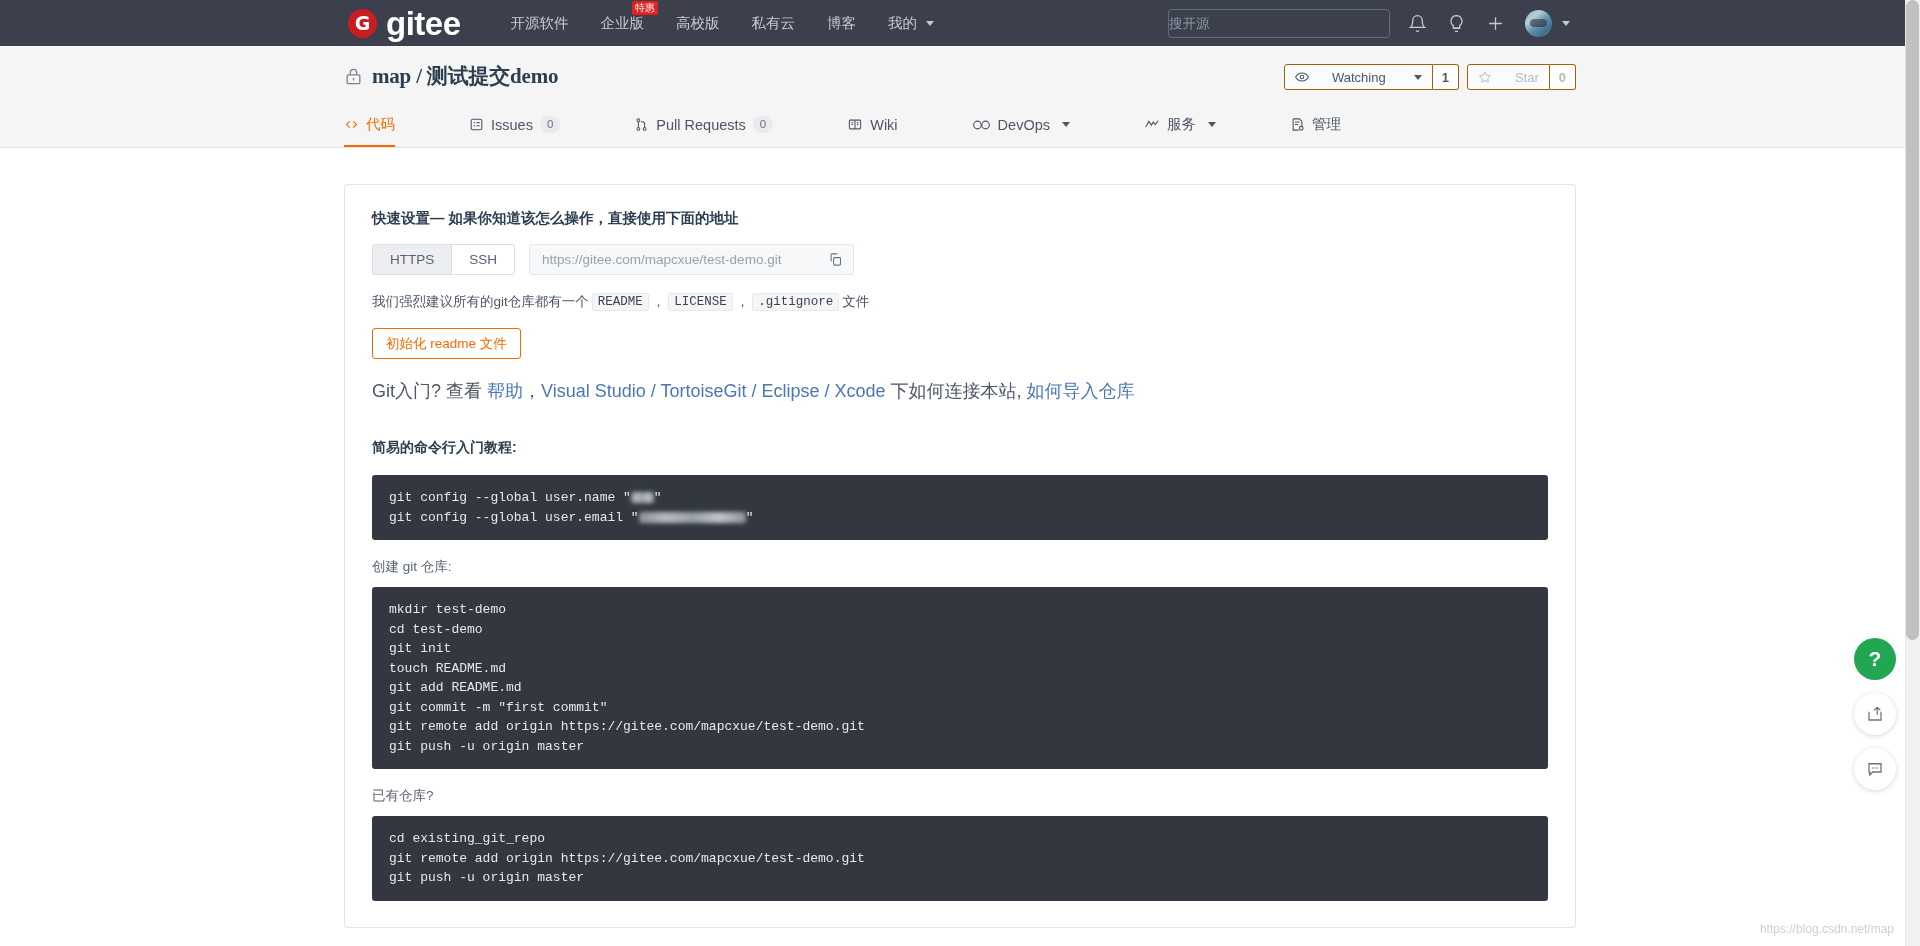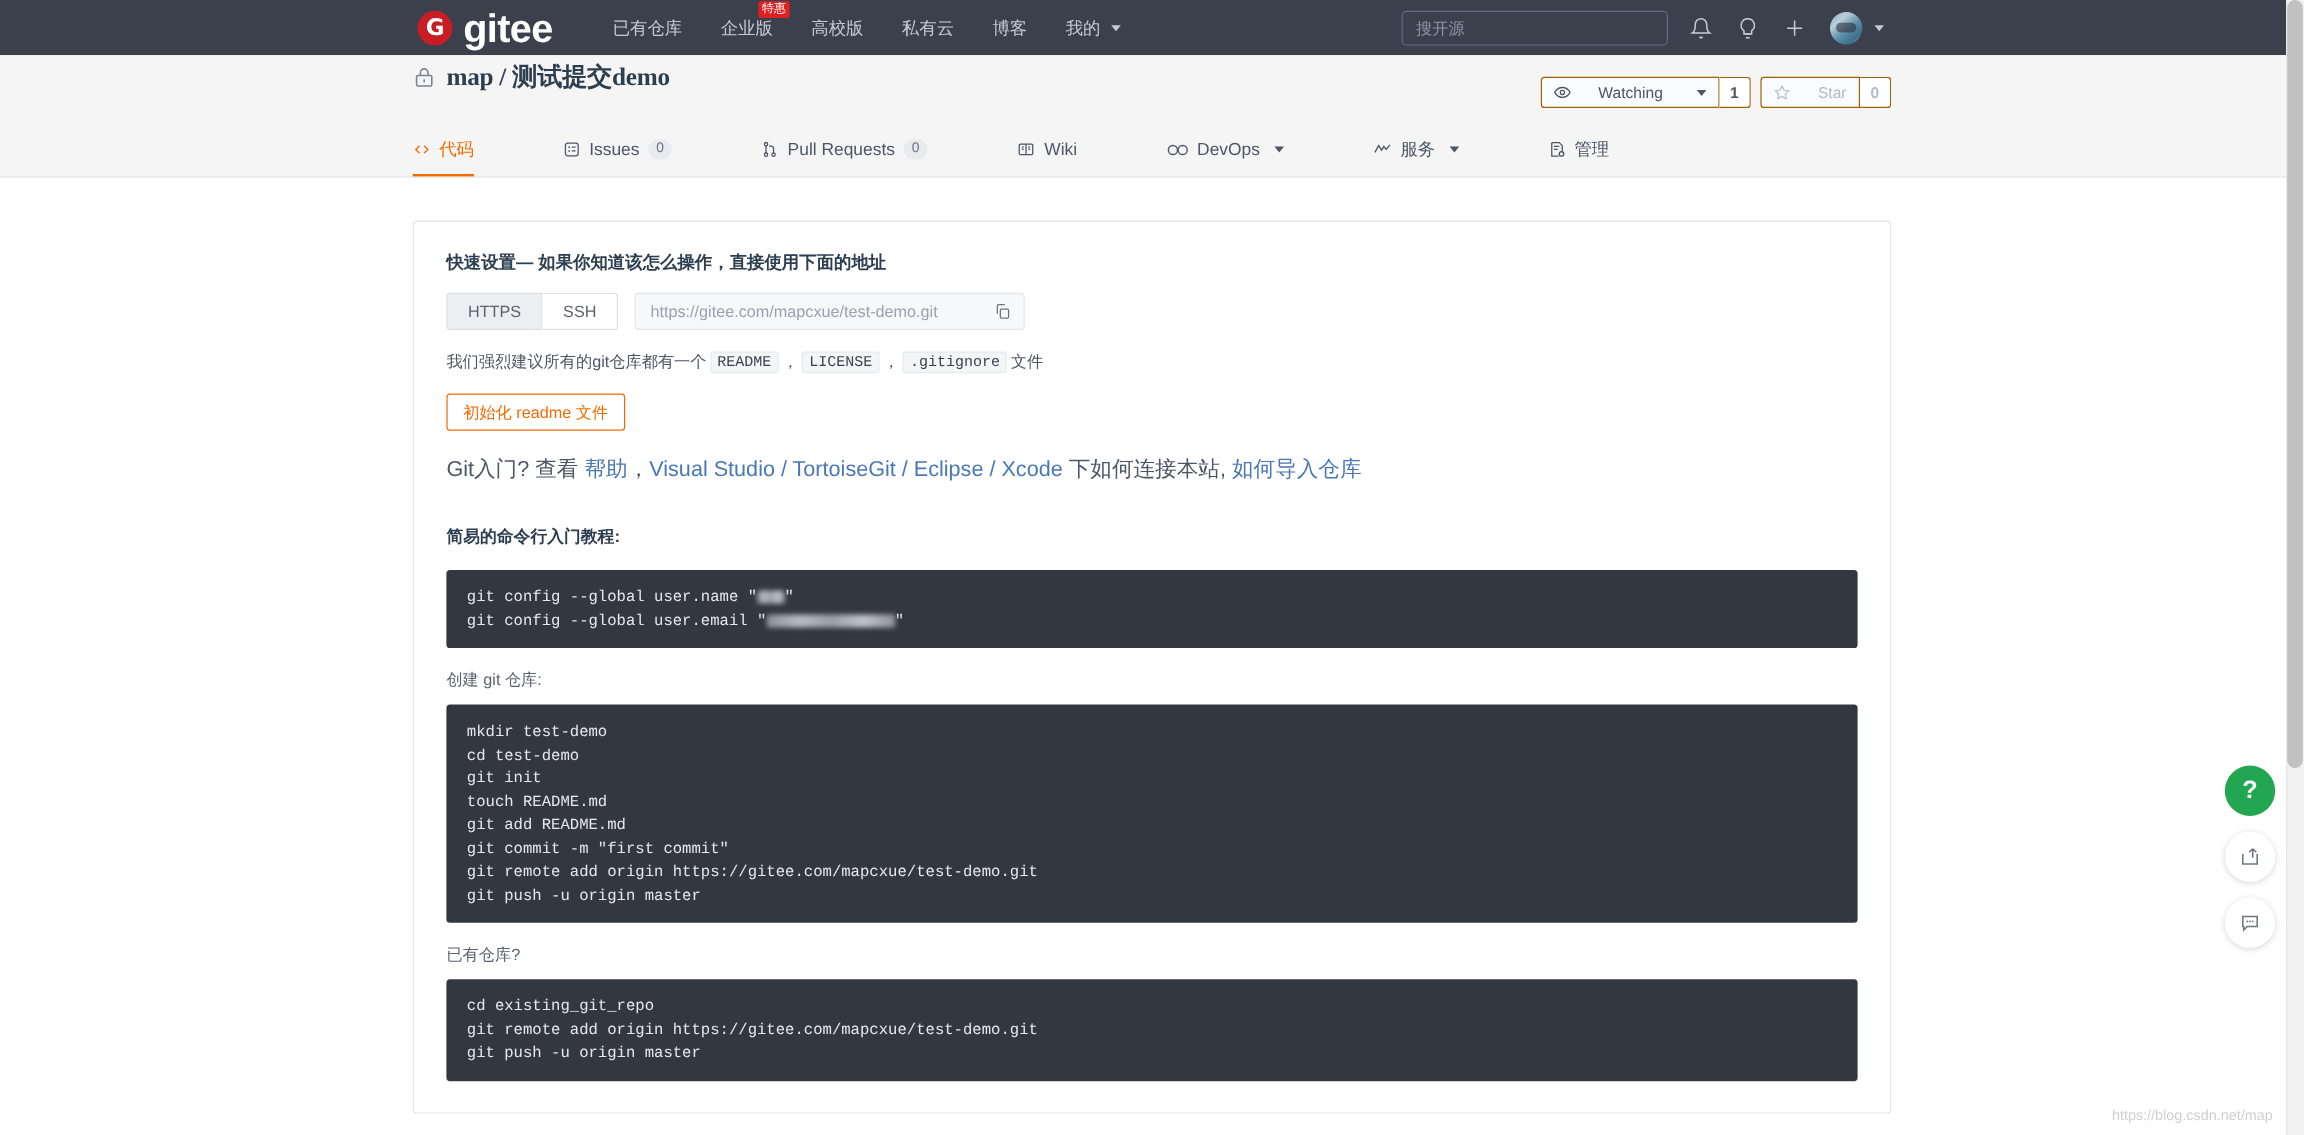--- a/index.html
+++ b/index.html
@@ -54,21 +54,21 @@
     border-right: 4px solid transparent;
     border-top: 5px solid currentColor;
     margin-left: 5px; vertical-align: middle;
   }
   .search-wrap { margin-left: auto; margin-right: 18px; }
   .search-input {
     width: 222px; height: 29px;
     background: transparent;
     border: 1px solid #646b7a; border-radius: 4px;
     color: #c6cad4; font-size: 13.5px;
-    padding: 0 11px; outline: none;
+    padding: 0 0; outline: none;
     font-family: "Liberation Sans", sans-serif;
   }
   .search-input::placeholder { color: #8f95a3; }
   .nav-icons { display: flex; align-items: center; gap: 20px; margin-right: 350px; }
   .nav-icon { cursor: pointer; display: flex; align-items: center; color: #c6cad4; }
   .avatar {
     width: 27px; height: 27px; border-radius: 50%;
     background: linear-gradient(140deg,#7fa8c9 0%,#b9cfd9 28%,#5f8fa8 55%,#3c6f88 80%,#8fb2c4 100%);
     position: relative; overflow: hidden;
   }
@@ -83,21 +83,21 @@
   .repo-header {
     background: #f5f5f5;
     border-bottom: 1px solid #e4e4e4;
     height: 102px;
     position: relative;
   }
   .repo-inner {
     width: 1232px; margin: 0 auto; position: relative; height: 100%;
   }
   .repo-title-row {
-    display: flex; align-items: center; padding-top: 4px;
+    display: flex; align-items: center; padding-top: 16px;
   }
   .lock-icon { margin-right: 9px; display: flex; align-items: center; }
   .repo-title {
     font-size: 21px; font-weight: bold; color: #2c3e50;
     font-family: "Liberation Serif", "DejaVu Serif", serif;
     letter-spacing: -0.2px;
   }
   .repo-actions {
     position: absolute; right: 0; top: 18px;
     display: flex; align-items: center; gap: 8px;
@@ -255,21 +255,21 @@
 </style>
 </head>
 <body>
 
 <div class="topnav">
   <div class="brand">
     <div class="brand-mark">G</div>
     <div class="brand-text">gitee</div>
   </div>
   <div class="nav-links">
-    <div class="nav-link"><span>已有仓库</span></div>
+    <div class="nav-link"><span>开源软件</span></div>
     <div class="nav-link">
       <span class="badge-hot">特惠</span>
       <span>企业版</span>
     </div>
     <div class="nav-link"><span>高校版</span></div>
     <div class="nav-link"><span>私有云</span></div>
     <div class="nav-link"><span>博客</span></div>
     <div class="nav-link">
       <span>我的</span>
       <span class="caret"></span>

